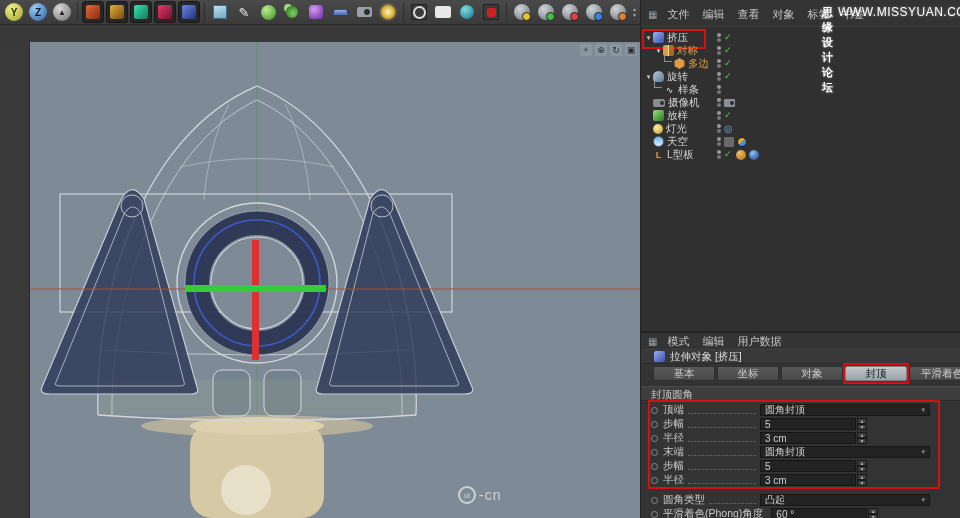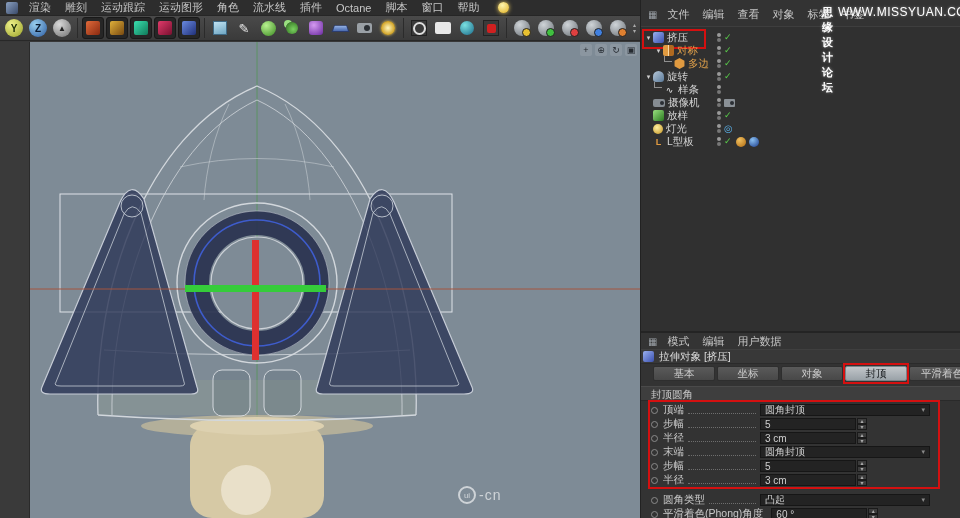--- a/index.html
+++ b/index.html
@@ -95,21 +95,21 @@
   .tag-target { color:#5ab0e8; font-size:10px; line-height:10px; }
   .tag-gray { width:10px; height:10px; background:#6a6a6a; border-radius:1px; }
   .tag-tex { width:10px; height:10px; border-radius:50%; background:linear-gradient(135deg,#e8a23c 50%,#4a8ae8 50%); border:1px solid #222; }
   .tag-phong { width:10px; height:10px; border-radius:50%; background:radial-gradient(circle at 35% 30%,#f0c060,#b06a10); }
   .tag-sphere { width:10px; height:10px; border-radius:50%; background:radial-gradient(circle at 35% 30%,#8ac0f0,#1a3a8a); }
   .orow.annotated::after { content:''; position:absolute; left:1px; top:-2px; width:60px; height:16px; border:2px solid #d41010; pointer-events:none; }
 
   
   .am { position:absolute; top:332px; left:0; right:0; bottom:0; background:#333; border-top:1px solid #242424; }
   .am-menubar { height:16px; display:flex; align-items:center; gap:1px; padding:0 4px; background:#343434; }
-  .am-title { height:15px; display:flex; align-items:center; gap:5px; padding:0 2px; background:#383838; border-top:1px solid #3f3f3f; border-bottom:1px solid #2b2b2b; }
+  .am-title { height:15px; display:flex; align-items:center; gap:5px; padding:0 13px; background:#383838; border-top:1px solid #3f3f3f; border-bottom:1px solid #2b2b2b; }
   .tico { width:11px; height:11px; border-radius:2px; background:linear-gradient(135deg,#9ab0ee,#3a50b0); flex:none; }
   .ttext { font-size:10.5px; color:#dcdcdc; }
   .am-tabs { height:19px; display:flex; gap:2px; align-items:center; padding:2px 0 2px 12px; }
   .tab { width:62px; height:15px; line-height:13px; text-align:center; font-size:10.5px; color:#ccc; background:linear-gradient(#5a5a5a,#484848); border:1px solid #2e2e2e; border-radius:2px; flex:none; }
   .tab-wide { width:66px; }
   .tab.sel { background:linear-gradient(#c2c6ca,#9aa2a8); color:#14171a; border-color:#7a8288; position:relative; }
   .tab.sel::after { content:''; position:absolute; inset:-4px -3px; border:2px solid #d41010; pointer-events:none; }
   .am-section { height:15px; line-height:14px; padding:0 10px; font-size:10.5px; color:#c8c8c8; background:#3e3e3e; border-top:1px solid #4a4a4a; border-bottom:1px solid #2a2a2a; margin-top:3px; }
   .pgroup { position:relative; padding-top:2px; }
   .pgroup::after { content:''; position:absolute; left:7px; right:20px; top:-1px; bottom:-2px; border:2px solid #d41010; pointer-events:none; }
@@ -129,35 +129,20 @@
   .wm-top { position:absolute; top:5px; left:822px; display:flex; gap:5px; align-items:baseline; z-index:60; color:#fff; text-shadow:0 0 3px rgba(255,255,255,0.45); }
   .wm-forum { font-size:11px; font-weight:bold; }
   .wm-site { font-size:12px; letter-spacing:0.5px; }
 </style>
 </head>
 <body>
 
 <div class="root">
 
   <div class="topbar">
-    <div class="menubar">
-      <span class="appicon"></span>
-      <span class="mi">渲染</span>
-      <span class="mi">雕刻</span>
-      <span class="mi">运动跟踪</span>
-      <span class="mi">运动图形</span>
-      <span class="mi">角色</span>
-      <span class="mi">流水线</span>
-      <span class="mi">插件</span>
-      <span class="mi">Octane</span>
-      <span class="mi">脚本</span>
-      <span class="mi">窗口</span>
-      <span class="mi">帮助</span>
-      <span class="bulb"></span>
-    </div>
     <div class="toolbar">
       <div class="ti">
           <span class="ball by">Y</span>
         </div>
       <div class="ti">
           <span class="ball bz">Z</span>
         </div>
       <div class="ti">
           <span class="ball bw">▲</span>
         </div>
@@ -398,20 +383,33 @@
         <span class="ocols">
             <span class="vdots">
               <i></i>
               <i></i>
             </span>
             <span class="tag-target">◎</span>
           </span>
       </div>
       <div class="orow">
         <span class="osp9"></span>
+        <span class="oicon i-sky"></span>
+        <span class="olabel">天空</span>
+        <span class="ocols">
+            <span class="vdots">
+              <i></i>
+              <i></i>
+            </span>
+            <span class="tag-gray"></span>
+            <span class="tag-tex"></span>
+          </span>
+      </div>
+      <div class="orow">
+        <span class="osp9"></span>
         <span class="oicon i-lshape">L</span>
         <span class="olabel">L型板</span>
         <span class="ocols">
             <span class="vdots">
               <i></i>
               <i></i>
             </span>
             <span class="ocheck">✓</span>
             <span class="tag-phong"></span>
             <span class="tag-sphere"></span>

